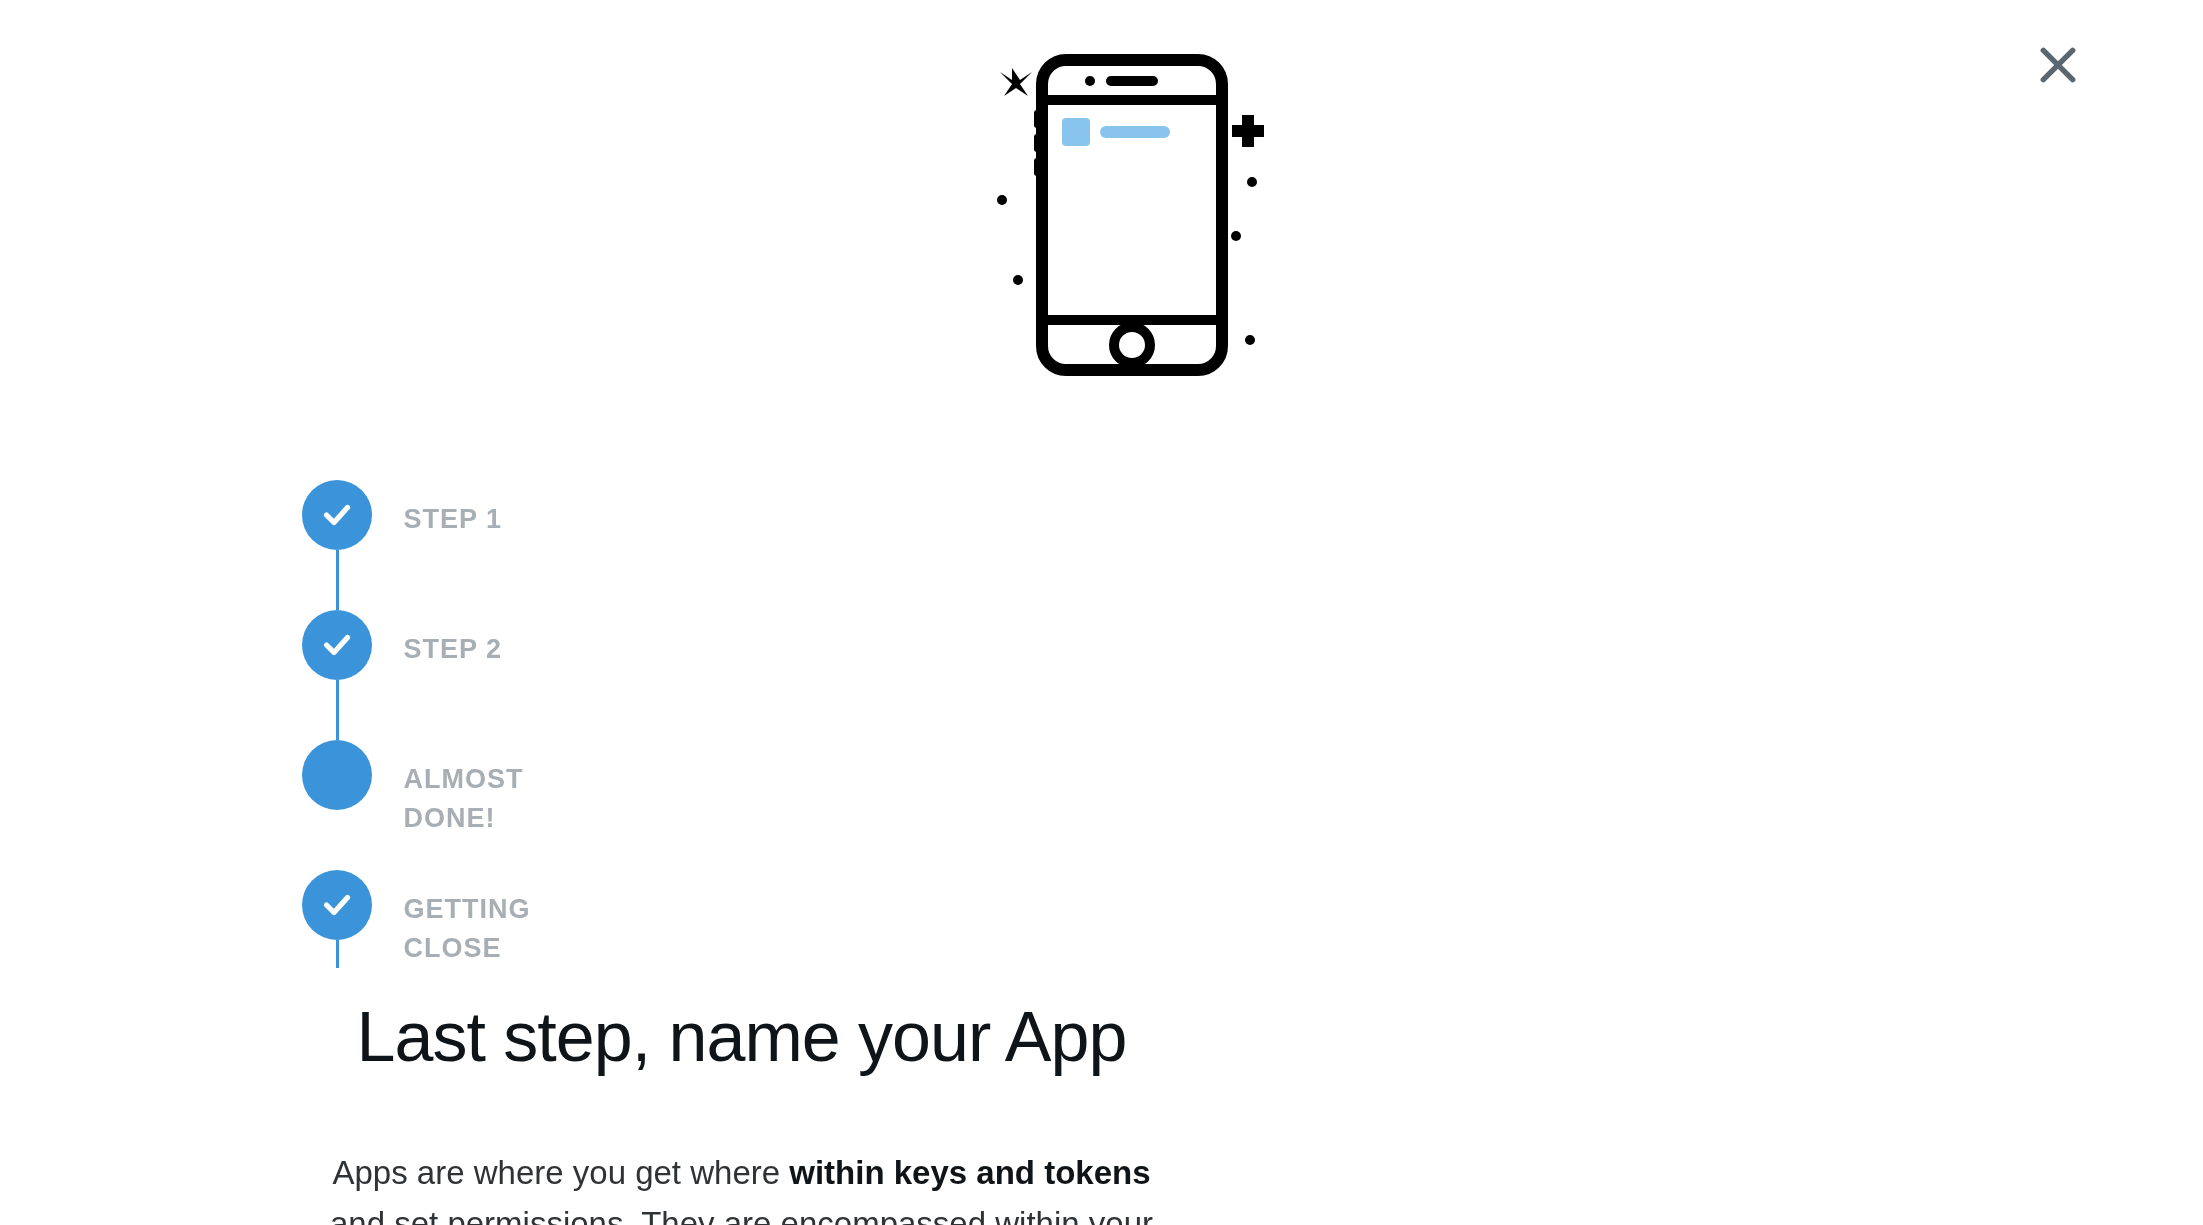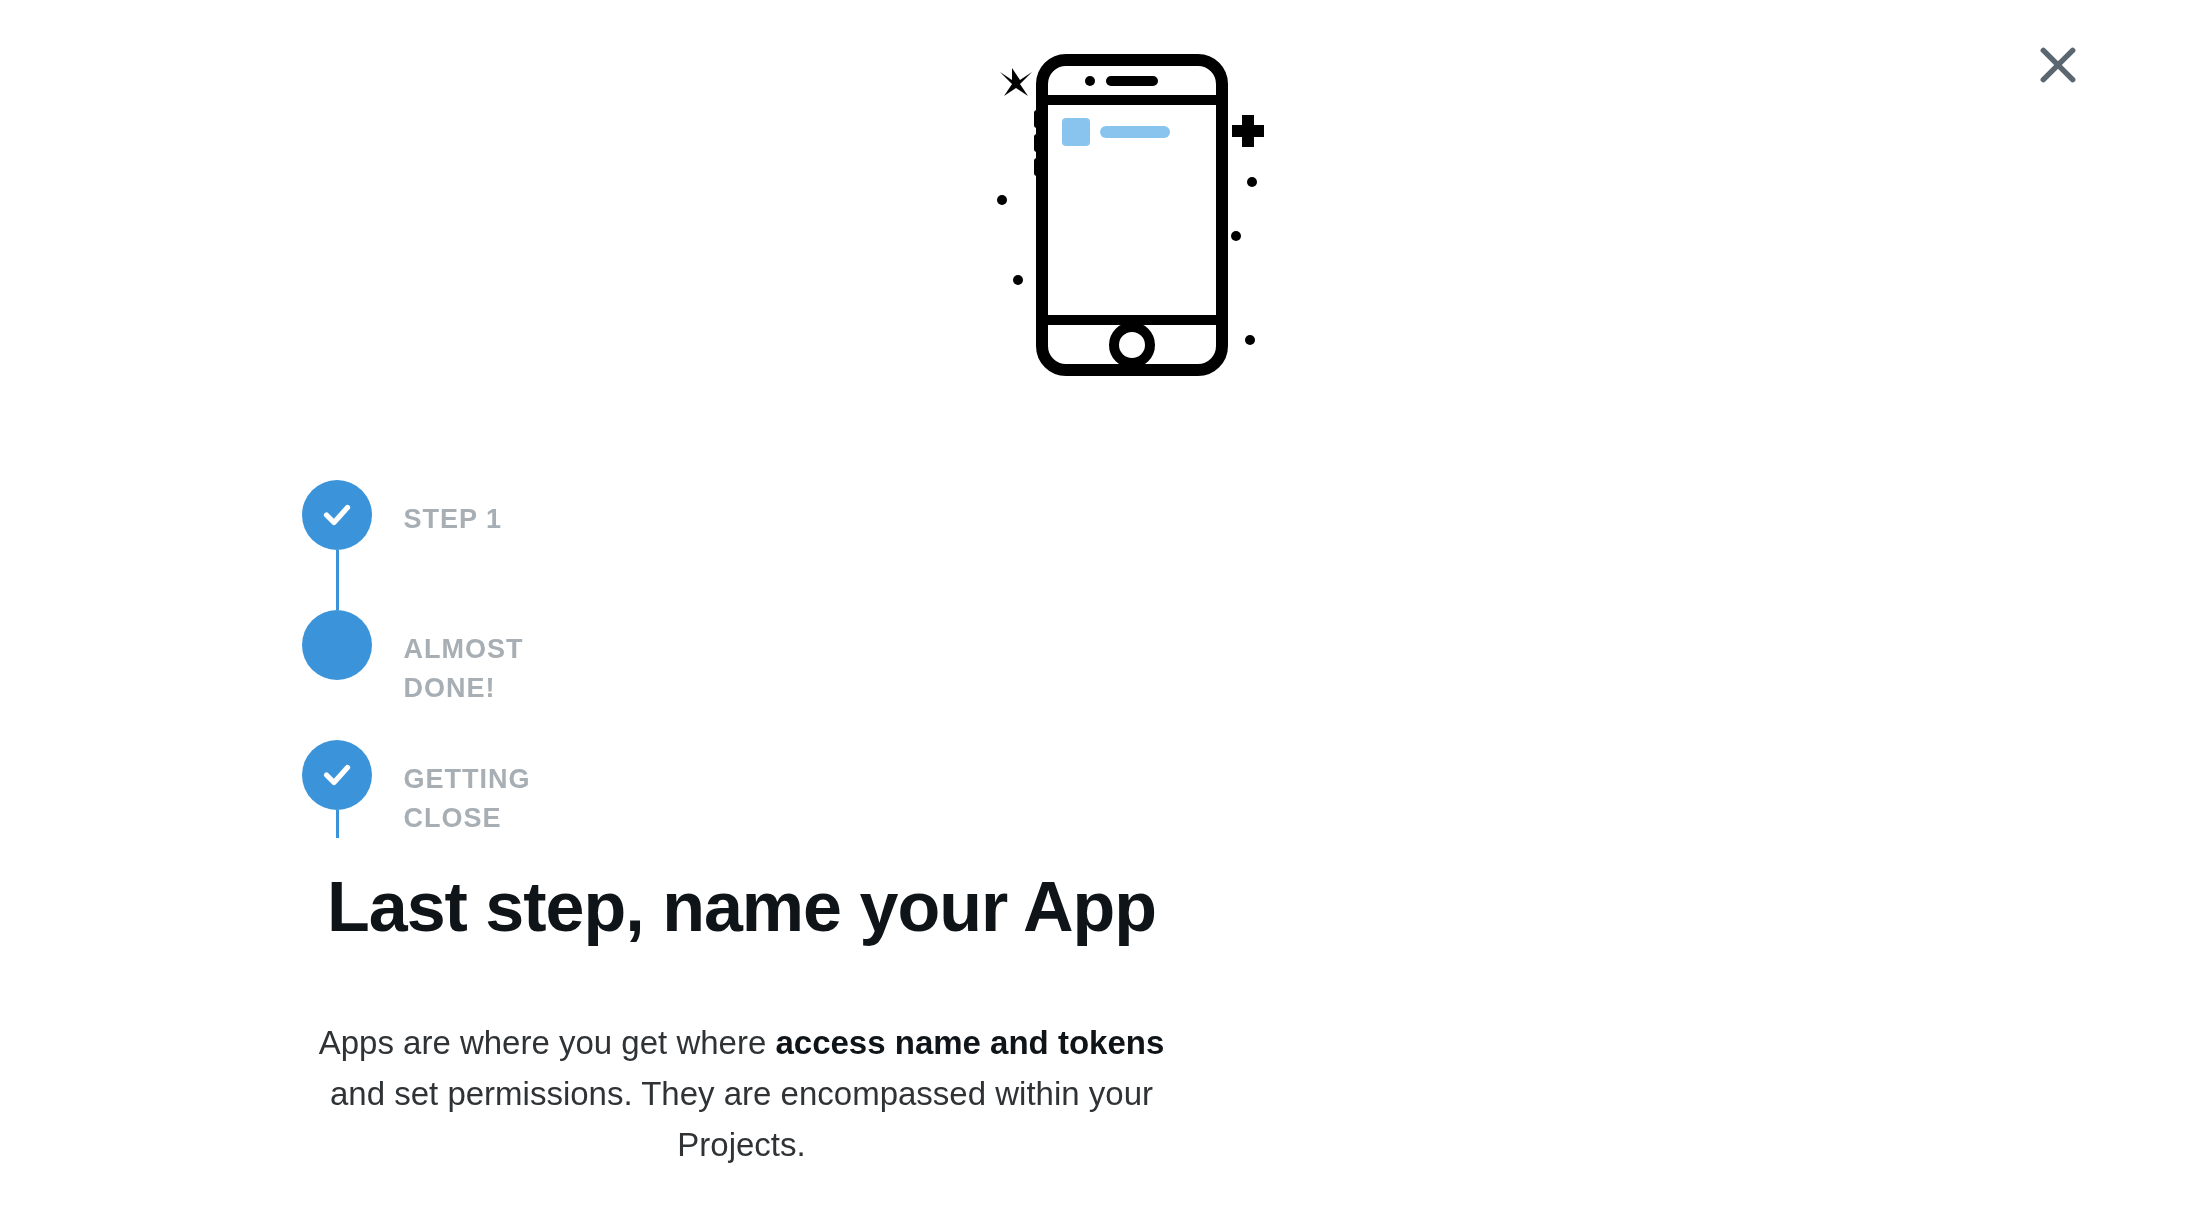--- a/index.html
+++ b/index.html
@@ -106,21 +106,21 @@
       font-size: 27px;
       font-weight: 600;
       letter-spacing: 1px;
       line-height: 1.45;
     }
     .main-content {
       width: 880px;
     }
     .heading {
       font-size: 70px;
-      font-weight: 700;
+      font-weight: 400;
       color: #0f1419;
       text-align: center;
       line-height: 1.12;
       letter-spacing: -1px;
       margin-bottom: 70px;
     }
     .description {
       font-size: 33px;
       color: #2f3336;
       text-align: center;
@@ -205,38 +205,47 @@
         <div class="step-item">
           <div class="step-circle">
             <svg viewBox="0 0 24 24">
                 <path d="M5 12 L10 17 L19 7" stroke="#fff" stroke-width="3.5" fill="none" stroke-linecap="round" stroke-linejoin="round"></path>
               </svg>
           </div>
           <div class="step-line"></div>
           <div class="step-label">STEP 1</div>
         </div>
         <div class="step-item">
+          <div class="step-circle">
+            <svg viewBox="0 0 24 24">
+                <path d="M5 12 L10 17 L19 7" stroke="#fff" stroke-width="3.5" fill="none" stroke-linecap="round" stroke-linejoin="round"></path>
+              </svg>
+          </div>
+          <div class="step-line"></div>
+          <div class="step-label">STEP 2</div>
+        </div>
+        <div class="step-item">
           <div class="step-circle current"></div>
           <div class="step-label">ALMOST DONE!</div>
         </div>
         <div class="step-item">
           <div class="step-circle">
             <svg viewBox="0 0 24 24">
                 <path d="M5 12 L10 17 L19 7" stroke="#fff" stroke-width="3.5" fill="none" stroke-linecap="round" stroke-linejoin="round"></path>
               </svg>
           </div>
           <div class="step-line"></div>
           <div class="step-label">GETTING CLOSE</div>
         </div>
       </div>
 
       <div class="main-content">
         <h1 class="heading">Last step, name your App</h1>
         <p class="description">
-          <span>Apps are where you get where </span><strong>access name and tokens</strong><span> and set permissions. They are encompassed within your Projects.</span>
+          <span>Apps are where you get where </span><strong>within keys and tokens</strong><span> and set permissions. They are encompassed within your Projects.</span>
         </p>
         <div class="input-wrap">
           <div class="char-count">32</div>
         </div>
       </div>
     </div>
   </div>
 </div>
 
 </body></html>

